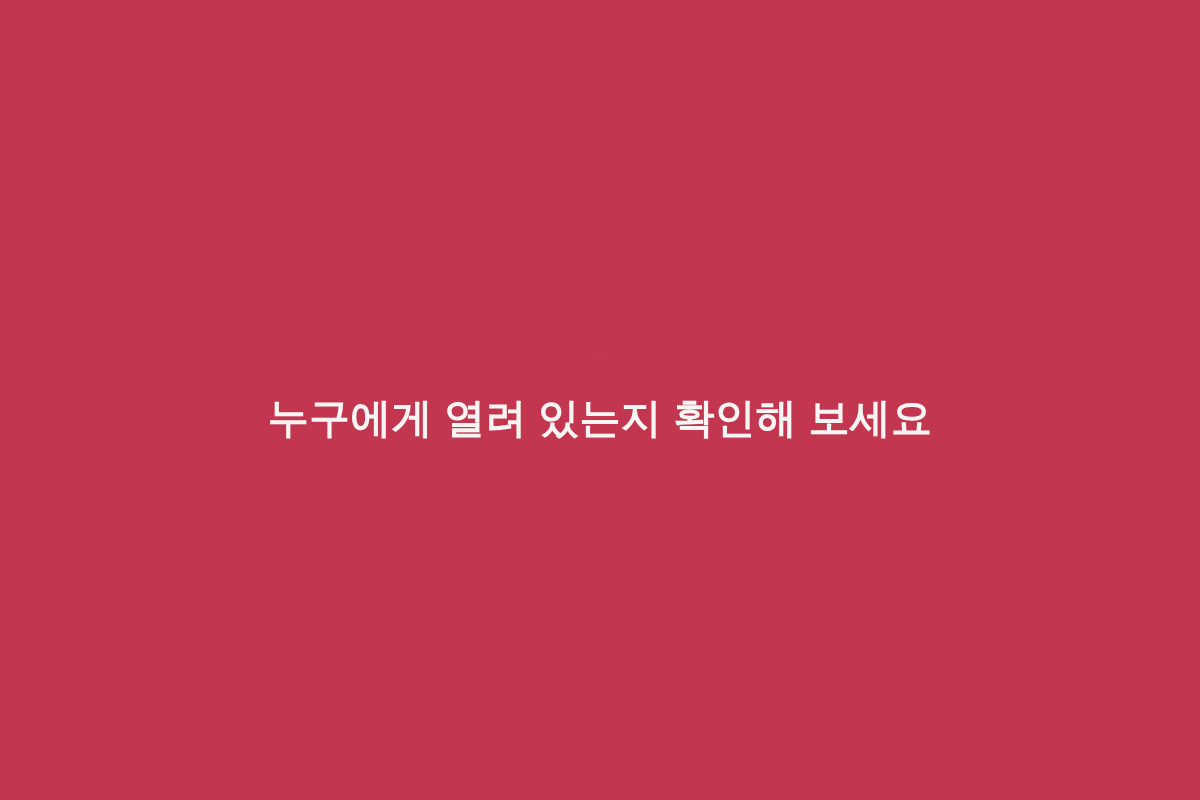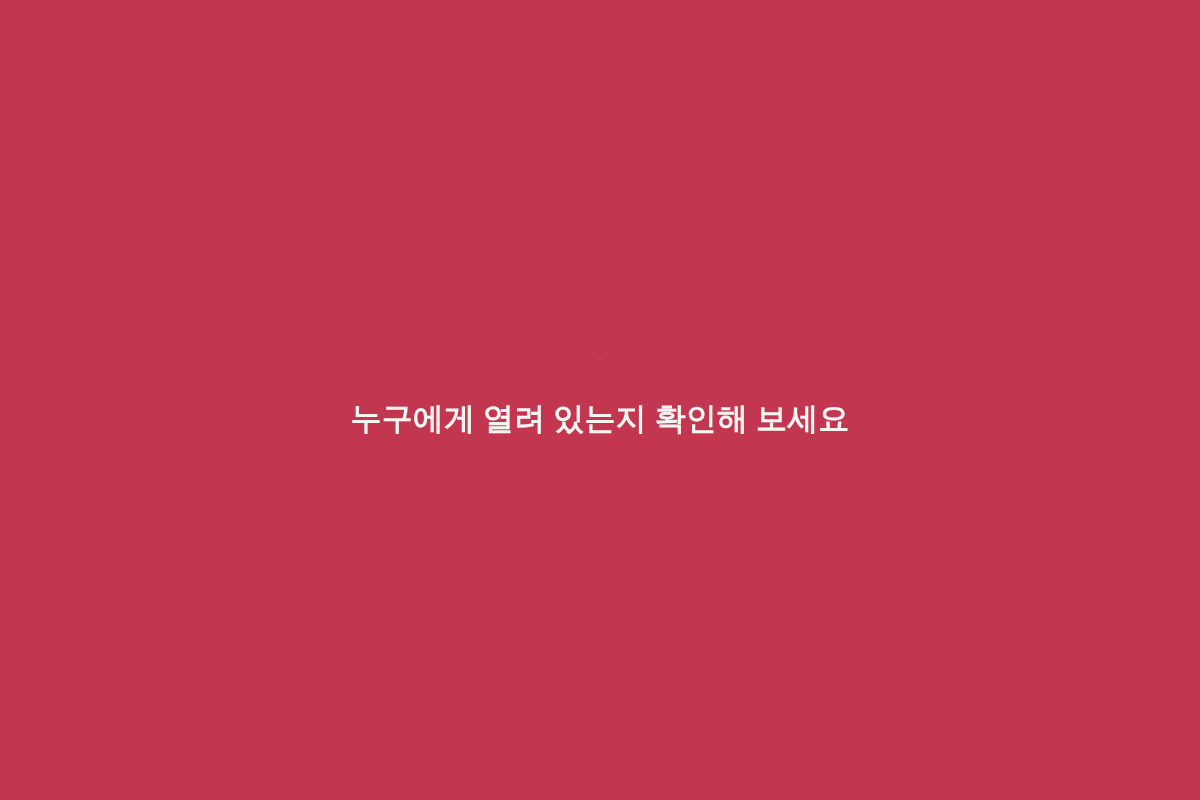--- a/index.html
+++ b/index.html
@@ -65,16 +65,16 @@
 <body>
 
 <div id="title-card" style="background: rgb(194, 54, 79);">
 
   <div id="headline-block" style="color: rgb(246, 245, 243);">
 
     <span class="headline-line line-1" style="font-size: 0.208484px;">대통령 디지털 굿즈</span>
 
     <span class="headline-line line-2" style="font-size: 0.0788695px;">신청 자격 요건</span>
 
-    <span class="headline-line line-3" style="font-size: 31px; font-family: Liberation Serif, serif;">누구에게 열려 있는지 확인해 보세요</span>
+    <span class="headline-line line-3" style="font-size: 41px;">누구에게 열려 있는지 확인해 보세요</span>
 
   </div>
 </div>
 
 </body></html>

